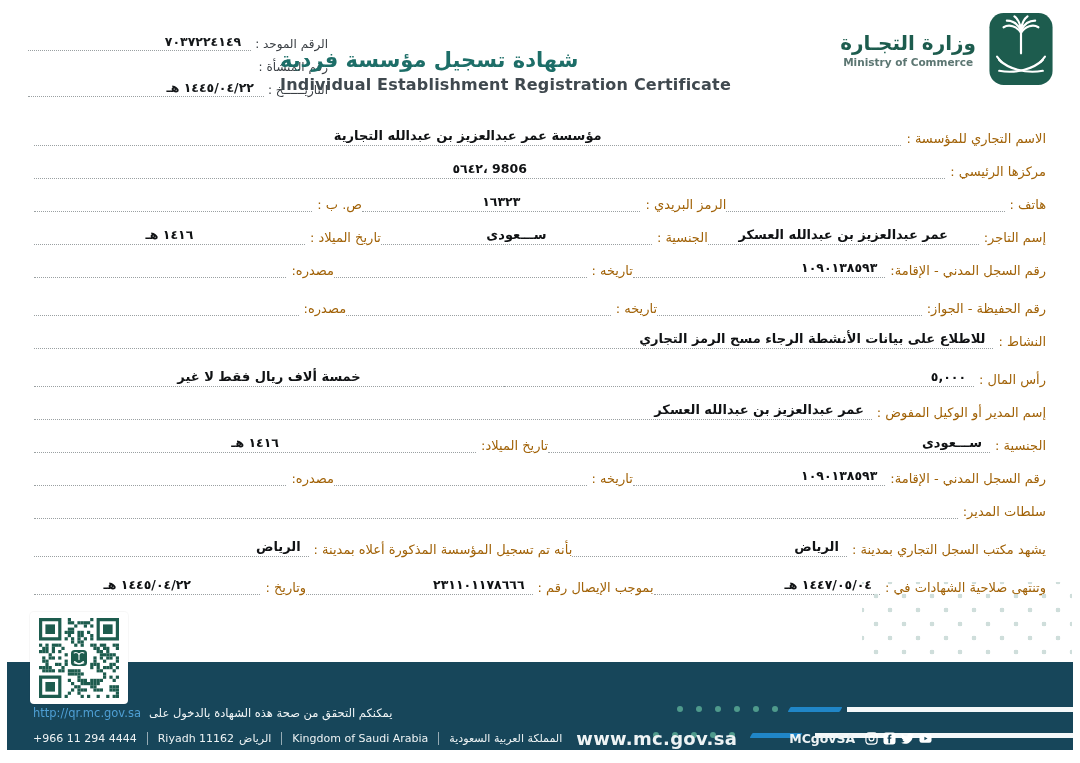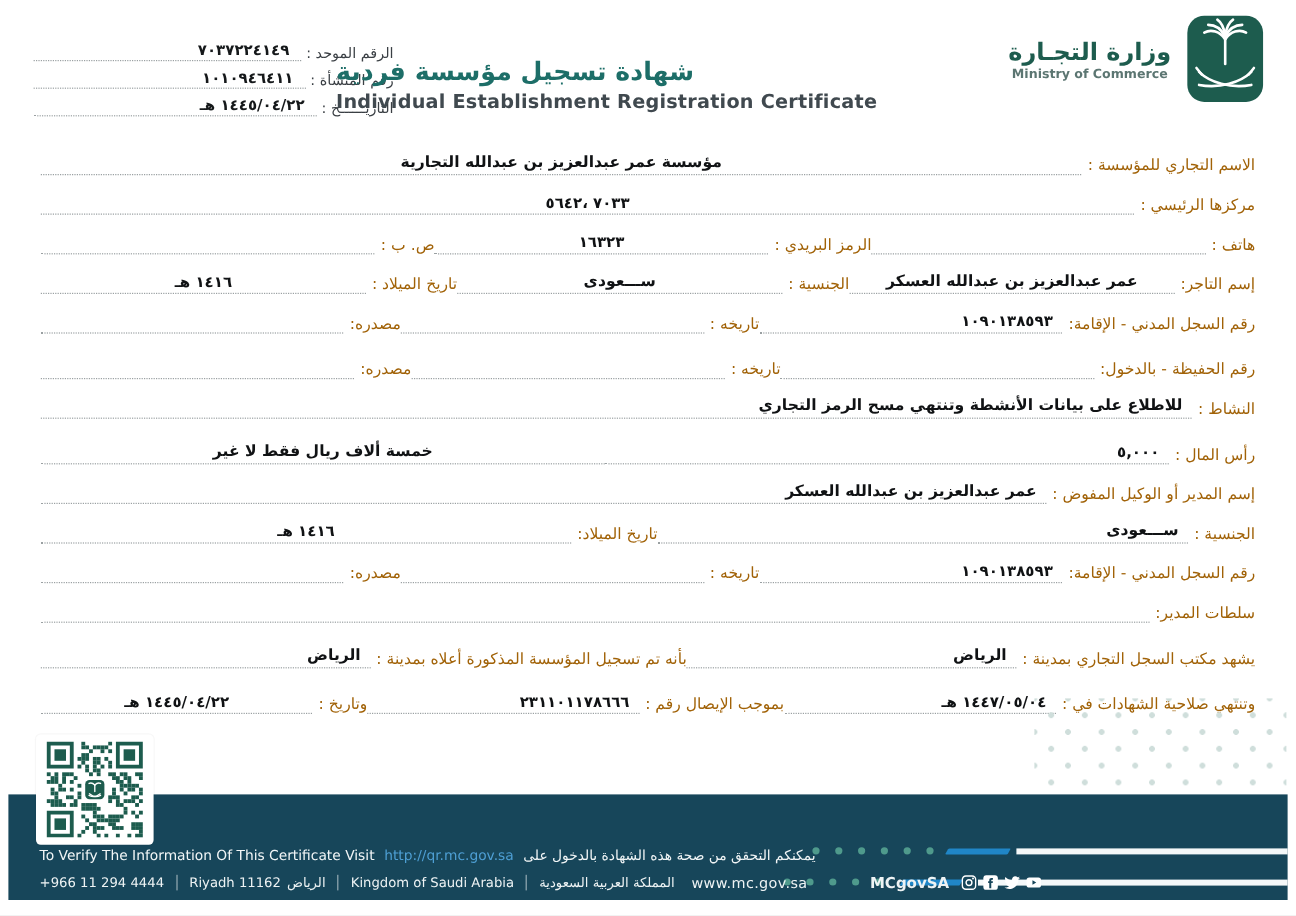--- a/index.html
+++ b/index.html
@@ -50,21 +50,21 @@
   .qr-card { position:absolute; left:30px; top:612px; width:98px; height:92px; background:#ffffff; border-radius:4px; display:flex; align-items:center; justify-content:center; box-shadow:0 0 0 1px rgba(0,0,0,.03); }
   .qr-card svg { width:84px; height:80px; }
 
   .band-line1 { position:absolute; left:33px; top:706px; display:flex; align-items:baseline; gap:8px; font-size:11.5px; color:#f2f6f7; white-space:nowrap; }
   .band-line1 .link { color:#4e9fd4; }
   .band-line1 .ar { direction:rtl; }
   .band-line2 { position:absolute; left:33px; top:728px; display:flex; align-items:center; gap:10px; font-size:11px; color:#eef3f4; white-space:nowrap; }
   .band-line2 .sep { width:1px; height:13px; background:rgba(255,255,255,.55); }
   .band-line2 .pair { display:flex; align-items:center; gap:5px; }
   .band-line2 .ar { direction:rtl; }
-  .band-line2 .site { font-weight:400; font-size:12px; letter-spacing:.3px; margin-left:4px; }
+  .band-line2 .site { font-weight:700; font-size:18px; letter-spacing:.3px; margin-left:4px; }
   .band-line2 .handle { font-weight:700; font-size:12.5px;padding-left:42px; }
   .social { display:flex; align-items:center; gap:5px; }
   .social svg { width:13px; height:13px; display:block; }
 
   .deco { position:absolute; left:7px; right:7px; top:662px; height:88px; pointer-events:none; }
   .deco .dot { position:absolute; width:6px; height:6px; border-radius:50%; background:#4f9a8c; }
   .deco .bluebar { position:absolute; height:5px; background:#2086c7; transform:skewX(-30deg); border-radius:1px; }
   .deco .whitebar { position:absolute; height:5px; background:#f4f8f9; }
 </style>
 </head>
@@ -74,23 +74,20 @@
 
   <div class="hdr-meta">
     <div class="meta-row">
       <span class="lbl">الرقم الموحد :</span>
       <span class="fill">
           <span class="val">٧٠٣٧٢٢٤١٤٩</span>
         </span>
     </div>
     <div class="meta-row">
       <span class="lbl">رقم المنشأة :</span>
-      <span class="fill">
-          <span class="val">١٠١٠٩٤٦٤١١</span>
-        </span>
     </div>
     <div class="meta-row">
       <span class="lbl">التاريــــــخ :</span>
       <span class="fill">
           <span class="val">١٤٤٥/٠٤/٢٢  هـ</span>
         </span>
     </div>
   </div>
 
   <div class="hdr-title">
@@ -126,21 +123,21 @@
     <div class="row">
       <span class="lbl">الاسم التجاري للمؤسسة :</span>
       <span class="fill">
           <span class="val">مؤسسة عمر عبدالعزيز بن عبدالله التجارية</span>
         </span>
     </div>
 
     <div class="row">
       <span class="lbl">مركزها الرئيسي :</span>
       <span class="fill">
-          <span class="val num">٧٠٣٣ ،٥٦٤٢</span>
+          <span class="val num">9806 ،٥٦٤٢</span>
         </span>
     </div>
 
     <div class="row">
       <span class="lbl">هاتف :</span>
       <span class="fill g3">
           <span class="val"></span>
         </span>
       <span class="lbl">الرمز البريدي :</span>
       <span class="fill g2">
@@ -176,38 +173,38 @@
       <span class="fill g3">
           <span class="val"></span>
         </span>
       <span class="lbl">مصدره:</span>
       <span class="fill g4">
           <span class="val"></span>
         </span>
     </div>
 
     <div class="row mt-lg">
-      <span class="lbl">رقم الحفيظة - بالدخول:</span>
+      <span class="lbl">رقم الحفيظة - الجواز:</span>
       <span class="fill g3">
           <span class="val"></span>
         </span>
       <span class="lbl">تاريخه :</span>
       <span class="fill g3">
           <span class="val"></span>
         </span>
       <span class="lbl">مصدره:</span>
       <span class="fill g4">
           <span class="val"></span>
         </span>
     </div>
 
     <div class="row">
       <span class="lbl">النشاط :</span>
       <span class="fill start">
-          <span class="val">للاطلاع على بيانات الأنشطة وتنتهي مسح الرمز التجاري</span>
+          <span class="val">للاطلاع على بيانات الأنشطة الرجاء مسح الرمز التجاري</span>
         </span>
     </div>
 
     <div class="row mt-lg">
       <span class="lbl">رأس المال :</span>
       <span class="fill g2 start">
           <span class="val num">٥,٠٠٠</span>
         </span>
       <span class="fill g6">
           <span class="val">خمسة ألاف  ريال  فقط لا غير</span>
@@ -490,21 +487,20 @@
         <path d="M12.5 11.2v1.8"></path>
         <path d="M12.5 11.3c-.5-.5-1.1-.6-1.5-.4"></path>
         <path d="M12.5 11.3c.5-.5 1.1-.6 1.5-.4"></path>
         <path d="M11.1 13.6c.9.8 2 .9 2.9.4"></path>
         <path d="M13.9 13.6c-.9.8-2 .9-2.9.4"></path>
       </g>
     </svg>
   </div>
 
   <div class="band-line1">
-    <span>To Verify The Information Of This Certificate Visit</span>
     <span class="link">http://qr.mc.gov.sa</span>
     <span class="ar">يمكنكم التحقق من صحة هذه الشهادة بالدخول على</span>
   </div>
 
   <div class="band-line2">
     <span>+966 11 294 4444</span>
     <span class="sep"></span>
     <span class="pair">
       <span>Riyadh 11162</span>
       <span class="ar">الرياض</span>

